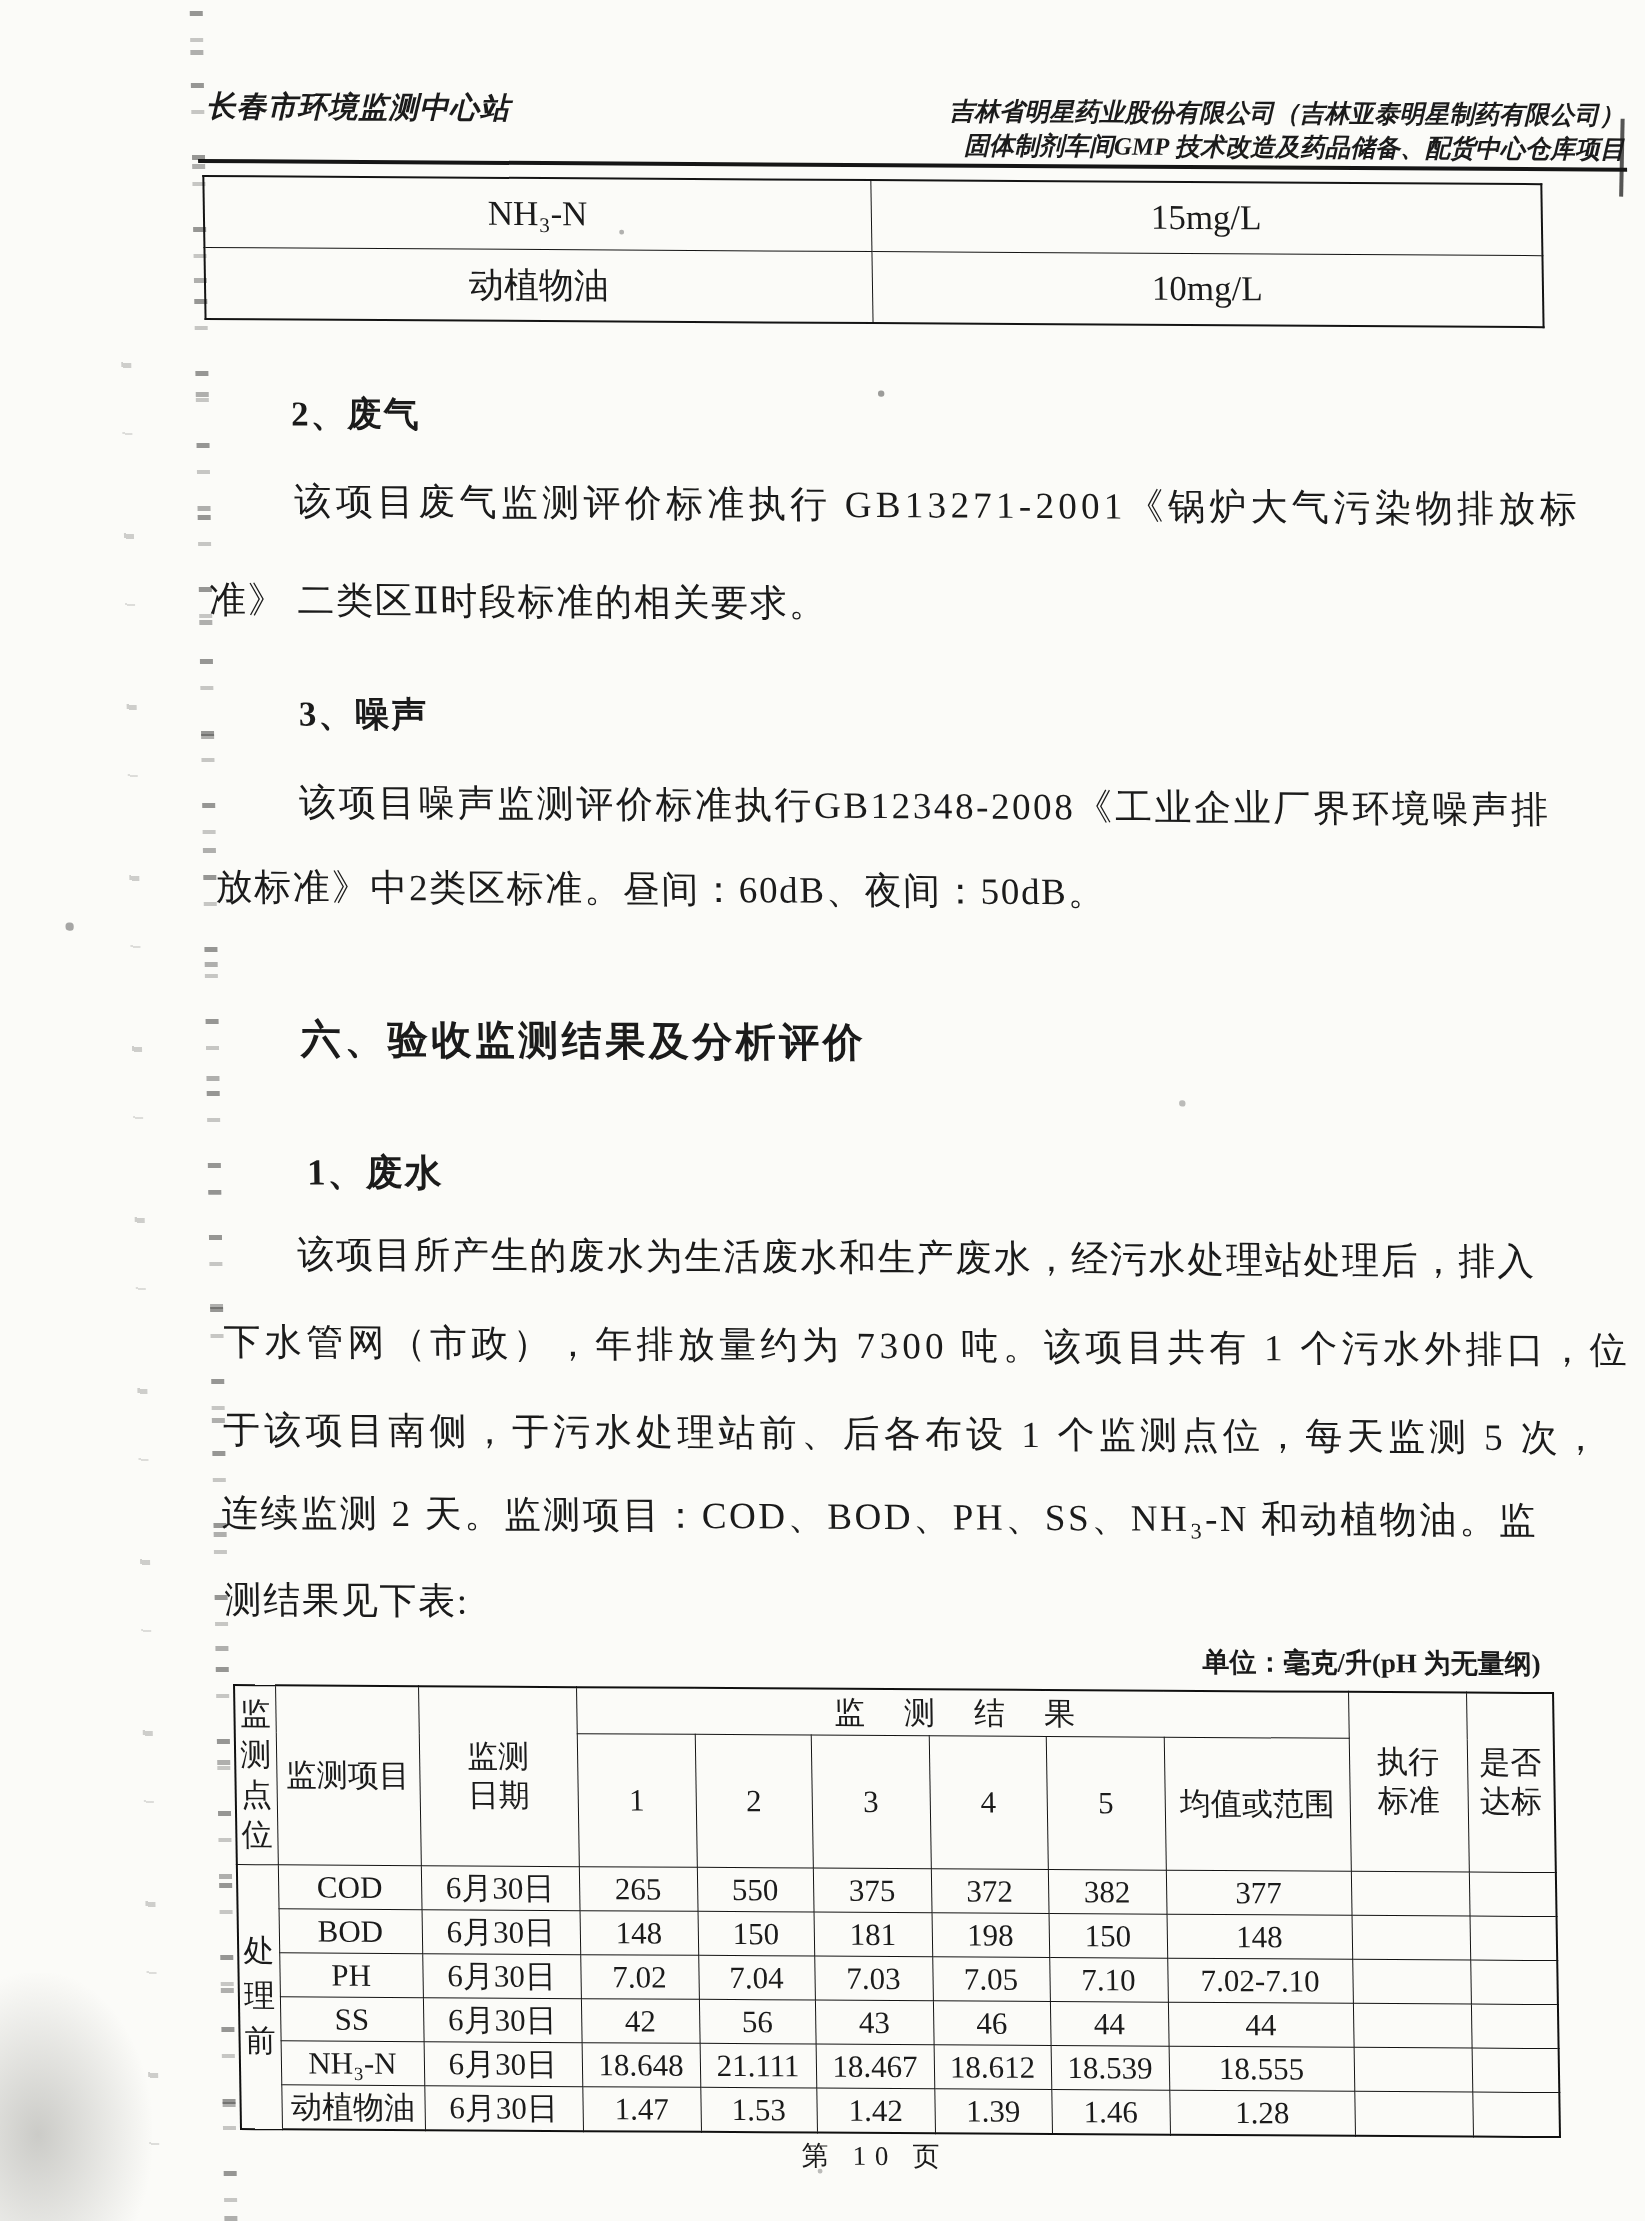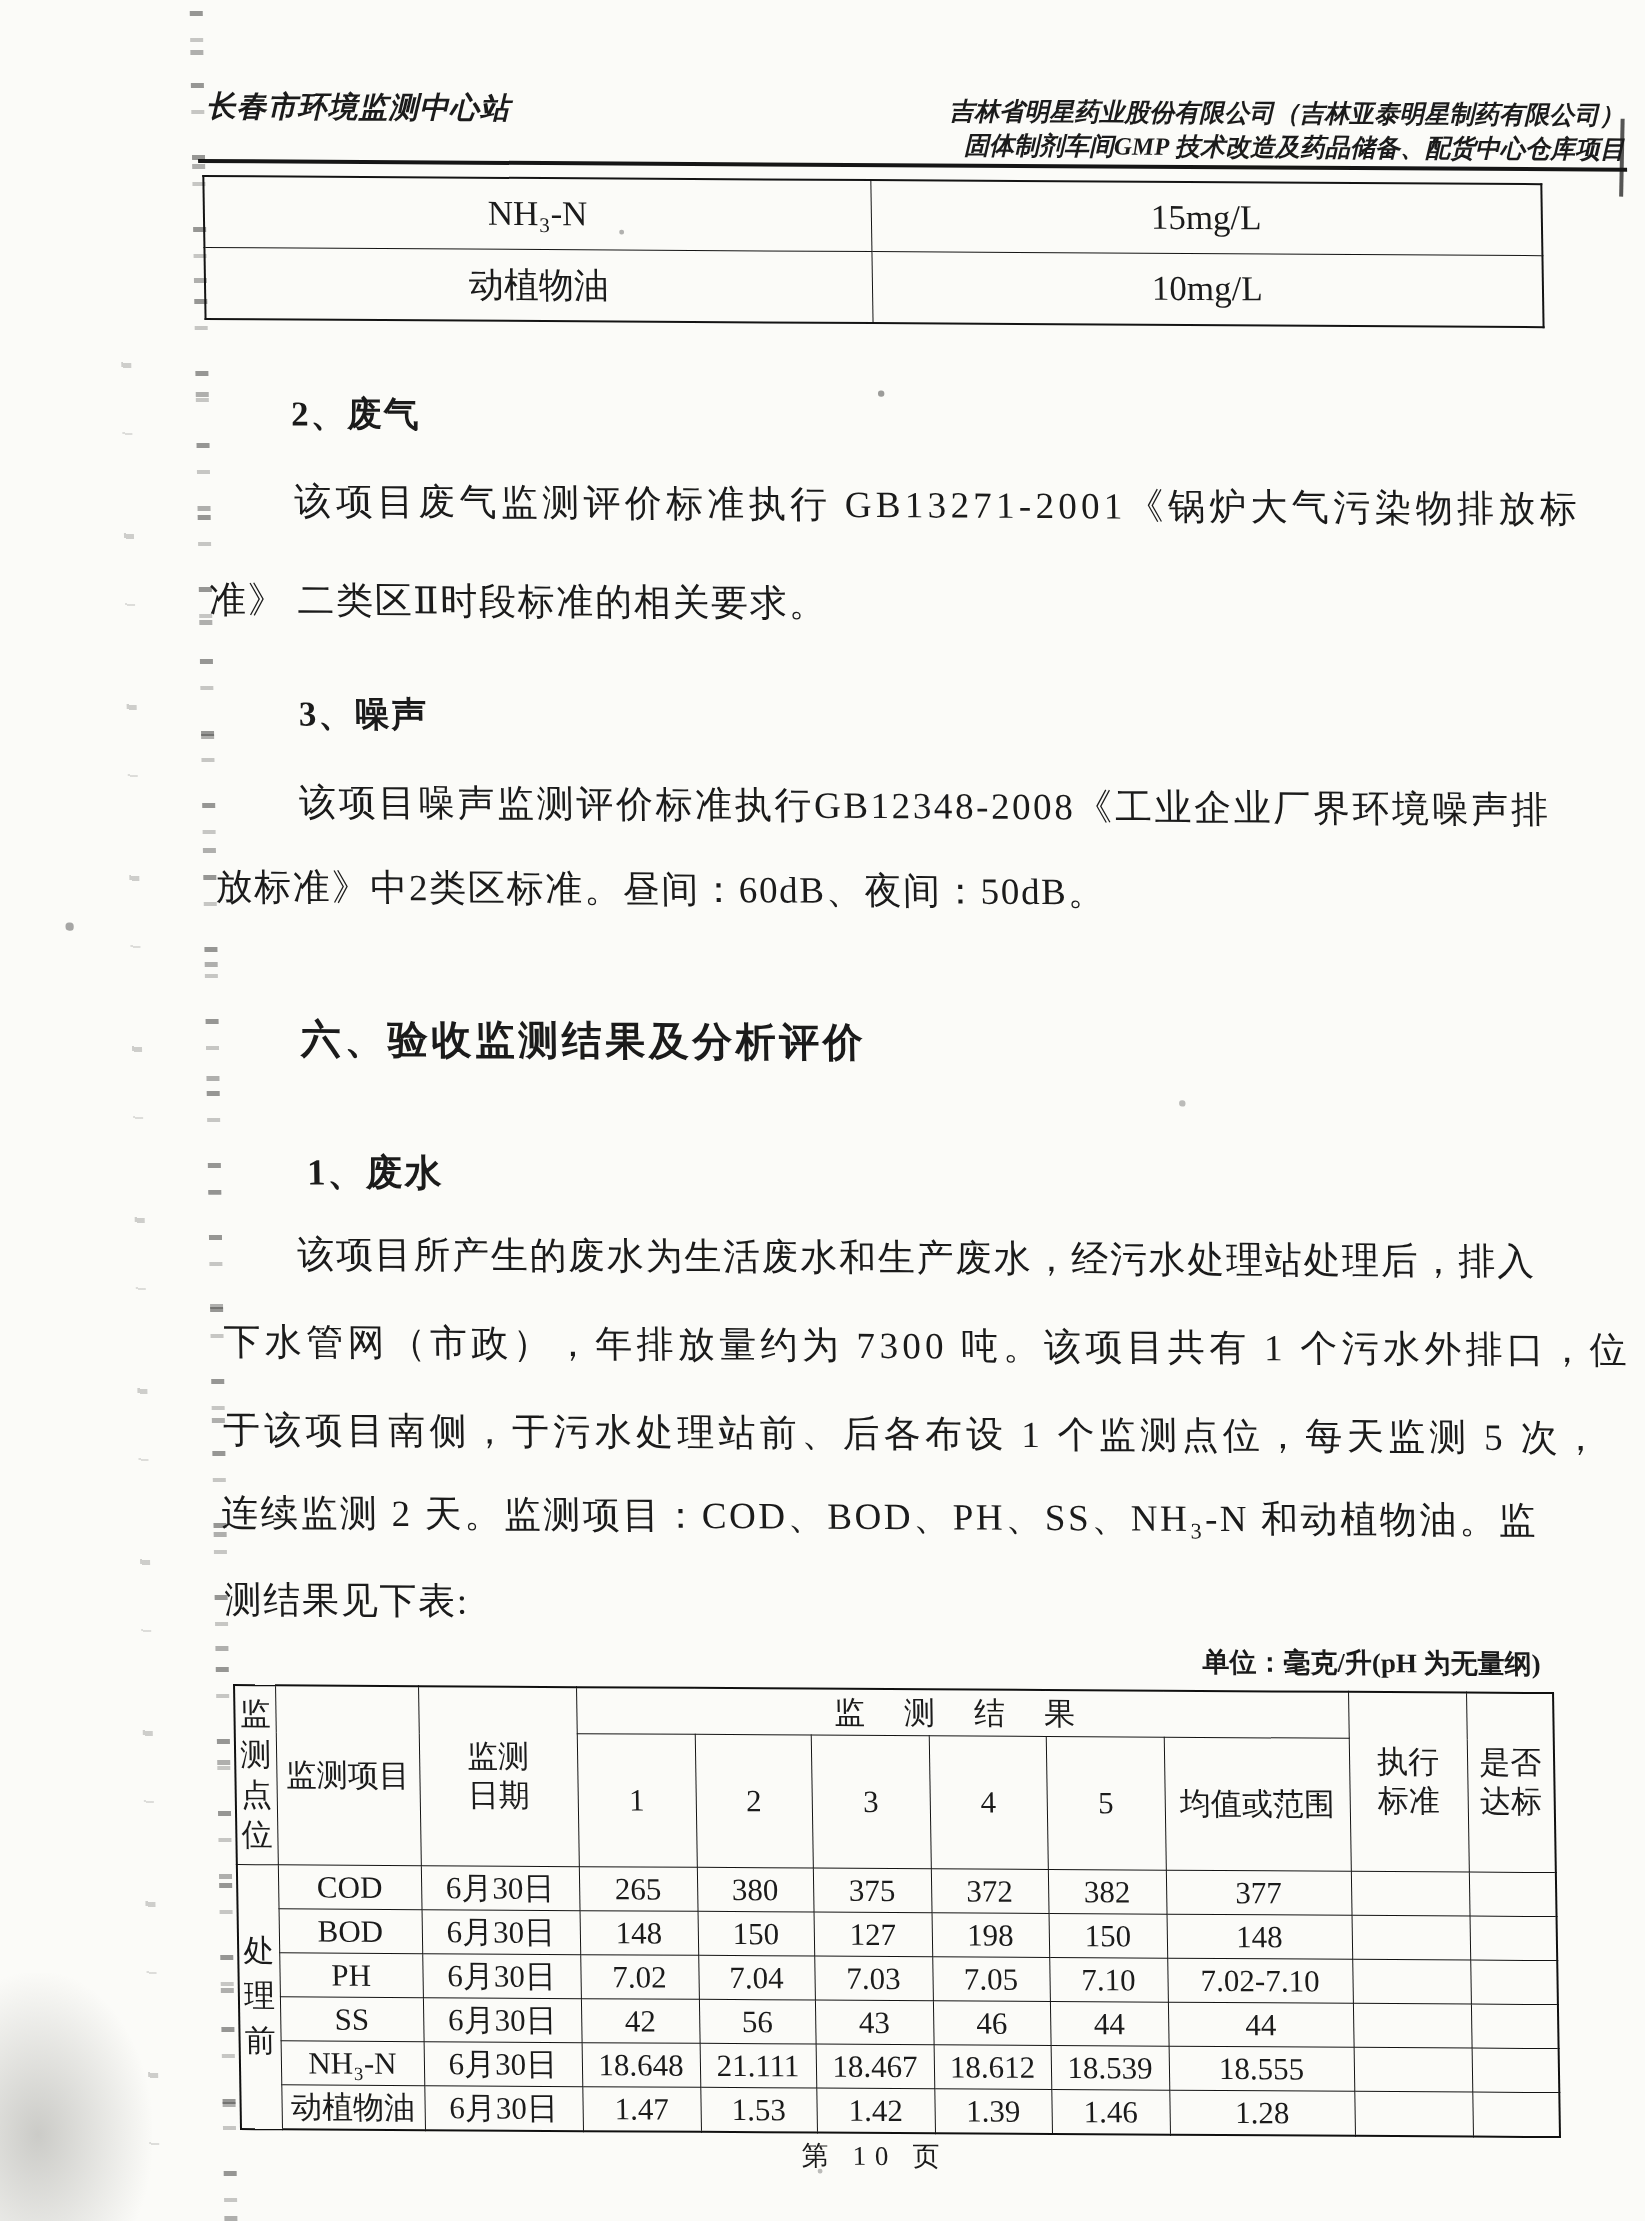--- a/index.html
+++ b/index.html
@@ -149,34 +149,34 @@
         <td>5</td>
         <td>均值或范围</td>
       </tr>
       <tr class="dr">
         <td rowspan="6" class="vgroup">处
 理
 前</td>
         <td>COD</td>
         <td>6月30日</td>
         <td>265</td>
-        <td>380</td>
+        <td>550</td>
         <td>375</td>
         <td>372</td>
         <td>382</td>
         <td>377</td>
         <td></td>
         <td></td>
       </tr>
       <tr class="dr">
         <td>BOD</td>
         <td>6月30日</td>
         <td>148</td>
         <td>150</td>
-        <td>127</td>
+        <td>181</td>
         <td>198</td>
         <td>150</td>
         <td>148</td>
         <td></td>
         <td></td>
       </tr>
       <tr class="dr">
         <td>PH</td>
         <td>6月30日</td>
         <td>7.02</td>

